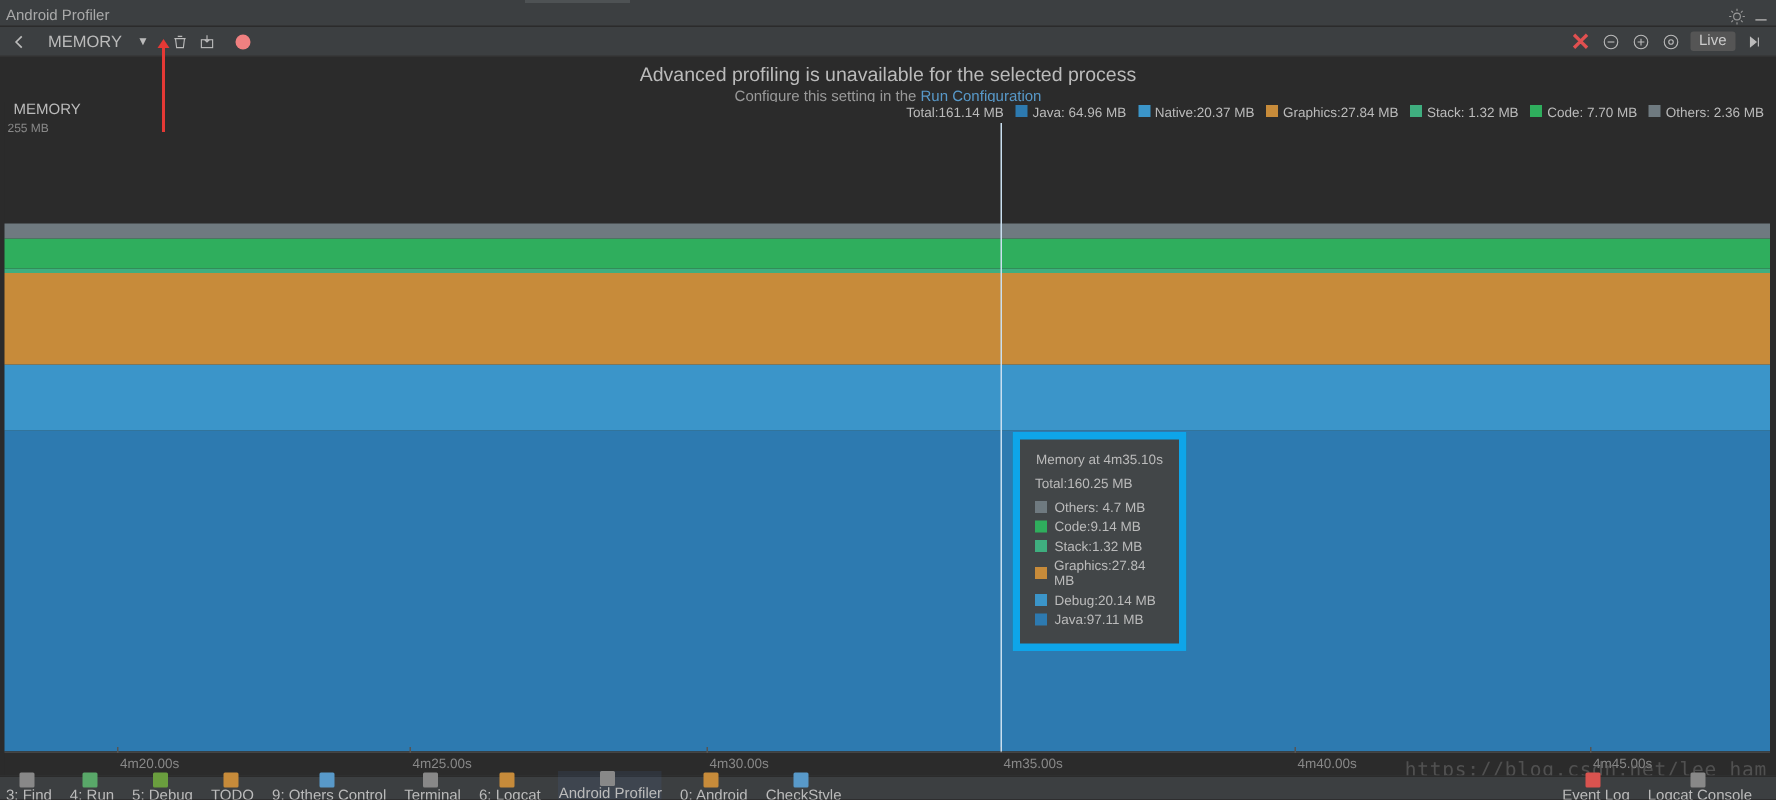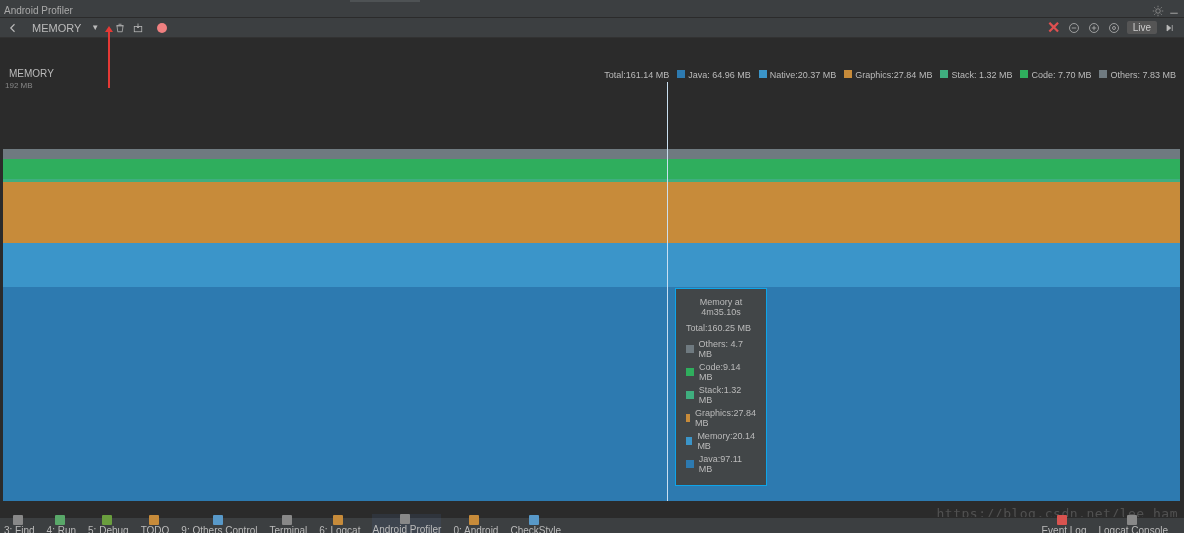--- a/index.html
+++ b/index.html
@@ -49,21 +49,21 @@
   .ylab { position:absolute; left:2px; font-size:8px; color:#888; }
   .layer { position:absolute; left:0; right:0; }
 
   
   .time-axis { position:absolute; bottom:0; left:0; right:0; height:16px; background:#2b2b2b; border-top:1px solid #444; }
   .time-axis .tick { position:absolute; top:2px; font-size:9px; color:#888; }
   .time-axis .tickmark { position:absolute; top:-4px; width:1px; height:4px; background:#555; }
 
   
   .cursor-line { position:absolute; top:0; bottom:0; width:1px; background:#c9dff0; left:664px; z-index:30; }
-  .tooltip { position:absolute; top:220px; left:672px; background:#424648; border:1px solid #0ea5e9; padding:8px 10px; font-size:9px; color:#bbbbbb; z-index:40; width:92px; }
+  .tooltip { position:absolute; top:220px; left:672px; background:#424648; border:5px solid #0ea5e9; padding:8px 10px; font-size:9px; color:#bbbbbb; z-index:40; width:116px; }
   .tooltip .tt-title { text-align:center; margin-bottom:6px; }
   .tooltip .tt-total { margin-bottom:6px; }
   .tooltip .tt-row { display:flex; align-items:center; margin:3px 0; }
   .tooltip .tt-sw { width:8px; height:8px; margin-right:5px; }
 
   
   .bottom-bar { position:absolute; bottom:0; left:0; right:0; height:16px; background:#3c3f41; display:flex; align-items:center; font-size:10px; color:#bbbbbb; padding:0 4px; border-top:1px solid #2b2b2b; }
   .bottom-bar .bitem { display:flex; align-items:center; margin-right:12px; cursor:pointer;flex-direction:column; }
   .bottom-bar .bitem .bi-icon { width:10px; height:10px; margin-right:3px; display:inline-block; }
   .bottom-bar .spacer { flex:1; }
@@ -146,20 +146,24 @@
   <span class="right-icon">
       <svg class="icon" viewBox="0 0 16 16">
         <path d="M4 4l5 4-5 4zM11 4v8" fill="#bbb" stroke="#bbb"></path>
       </svg>
     </span>
 </div>
 
 <div class="red-arrow"></div>
 
 <div class="msg-area">
+  <div class="msg-title">Advanced profiling is unavailable for the selected process</div>
+  <div class="msg-sub">
+    <span>Configure this setting in the </span><span class="msg-link">Run Configuration</span>
+  </div>
 </div>
 
 <div class="chart-area">
   <div class="chart-title">MEMORY</div>
   <div class="chart-legend" id="legend-top">
       <div class="litem">
         <span>Total:161.14 MB</span>
       </div>
       <div class="litem">
         <span class="lsw" style="background: rgb(45, 122, 176);"></span>
@@ -176,41 +180,55 @@
       <div class="litem">
         <span class="lsw" style="background: rgb(63, 174, 127);"></span>
         <span>Stack: 1.32 MB</span>
       </div>
       <div class="litem">
         <span class="lsw" style="background: rgb(47, 174, 93);"></span>
         <span>Code: 7.70 MB</span>
       </div>
       <div class="litem">
         <span class="lsw" style="background: rgb(111, 122, 128);"></span>
-        <span>Others: 7.83 MB</span>
+        <span>Others: 2.36 MB</span>
       </div>
     </div>
 
   <div class="plot" id="plot">
 
-    <span class="ylab" style="top:-1px">192 MB</span>
+    <span class="ylab" style="top:-1px">255 MB</span>
     <span class="ylab" style="top:138px">128</span>
     <span class="ylab" style="top:276px">64</span>
 
     <div id="stack">
         <div class="layer" style="bottom: 0px; height: 213.741px; background: rgb(45, 122, 176);"></div>
         <div class="layer" style="bottom: 213.741px; height: 44.5594px; background: rgb(59, 149, 201);"></div>
         <div class="layer" style="bottom: 258.3px; height: 60.9px; background: rgb(199, 139, 58);"></div>
         <div class="layer" style="bottom: 319.2px; height: 2.8875px; background: rgb(63, 174, 127);"></div>
         <div class="layer" style="bottom: 322.087px; height: 19.9937px; background: rgb(47, 174, 93);"></div>
         <div class="layer" style="bottom: 342.081px; height: 10.3906px; background: rgb(111, 122, 128);"></div>
       </div>
     <div class="cursor-line"></div>
   </div>
 
+  <div class="time-axis" id="time-axis">
+      <div class="tickmark" style="left: 75px;"></div>
+      <div class="tick" style="left: 77px;">4m20.00s</div>
+      <div class="tickmark" style="left: 270px;"></div>
+      <div class="tick" style="left: 272px;">4m25.00s</div>
+      <div class="tickmark" style="left: 468px;"></div>
+      <div class="tick" style="left: 470px;">4m30.00s</div>
+      <div class="tickmark" style="left: 664px;"></div>
+      <div class="tick" style="left: 666px;">4m35.00s</div>
+      <div class="tickmark" style="left: 860px;"></div>
+      <div class="tick" style="left: 862px;">4m40.00s</div>
+      <div class="tickmark" style="left: 1057px;"></div>
+      <div class="tick" style="left: 1059px;">4m45.00s</div>
+    </div>
 
   <div class="tooltip">
     <div class="tt-title">Memory at 4m35.10s</div>
     <div class="tt-total">Total:160.25 MB</div>
     <div id="tt-rows">
         <div class="tt-row">
           <span class="tt-sw" style="background: rgb(111, 122, 128);"></span>
           <span>Others: 4.7 MB</span>
         </div>
         <div class="tt-row">
@@ -220,21 +238,21 @@
         <div class="tt-row">
           <span class="tt-sw" style="background: rgb(63, 174, 127);"></span>
           <span>Stack:1.32 MB</span>
         </div>
         <div class="tt-row">
           <span class="tt-sw" style="background: rgb(199, 139, 58);"></span>
           <span>Graphics:27.84 MB</span>
         </div>
         <div class="tt-row">
           <span class="tt-sw" style="background: rgb(59, 149, 201);"></span>
-          <span>Memory:20.14 MB</span>
+          <span>Debug:20.14 MB</span>
         </div>
         <div class="tt-row">
           <span class="tt-sw" style="background: rgb(45, 122, 176);"></span>
           <span>Java:97.11 MB</span>
         </div>
       </div>
   </div>
 </div>
 
 <div class="watermark">https://blog.csdn.net/lee_ham</div>

